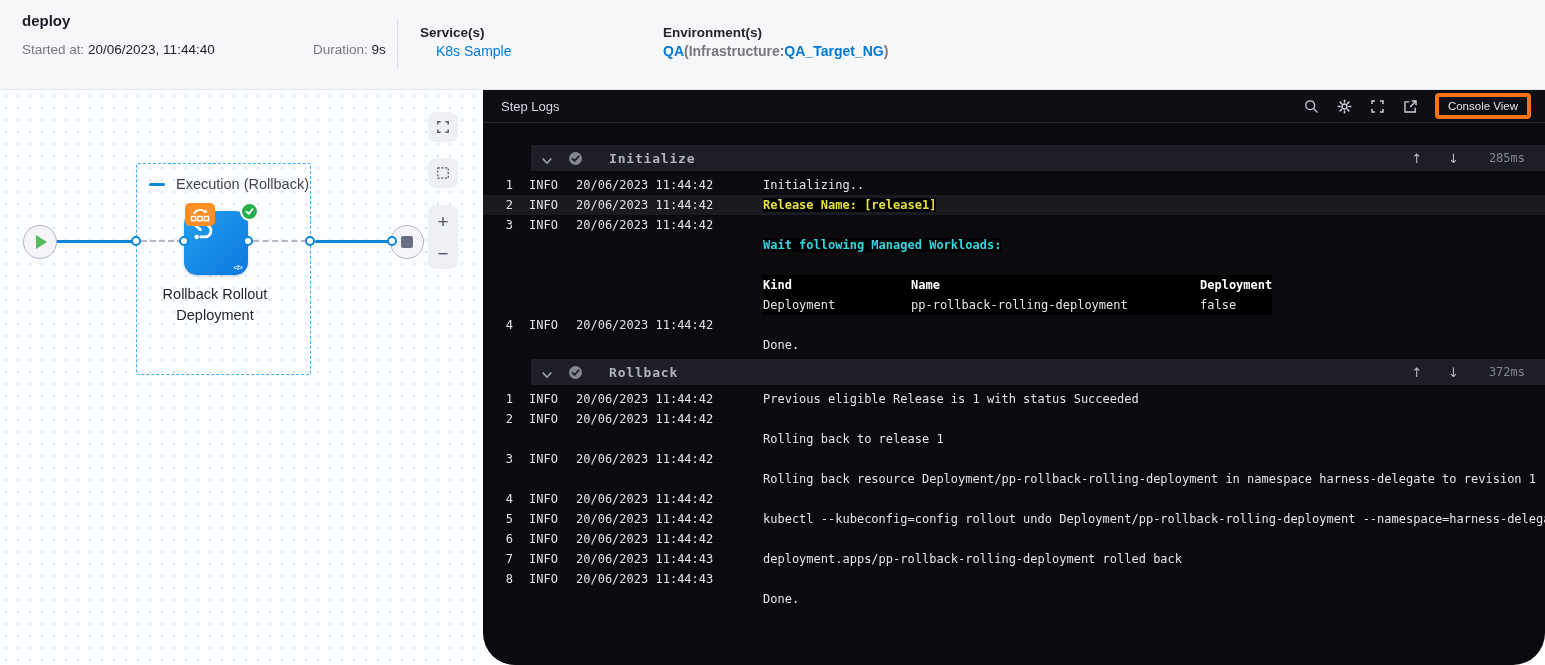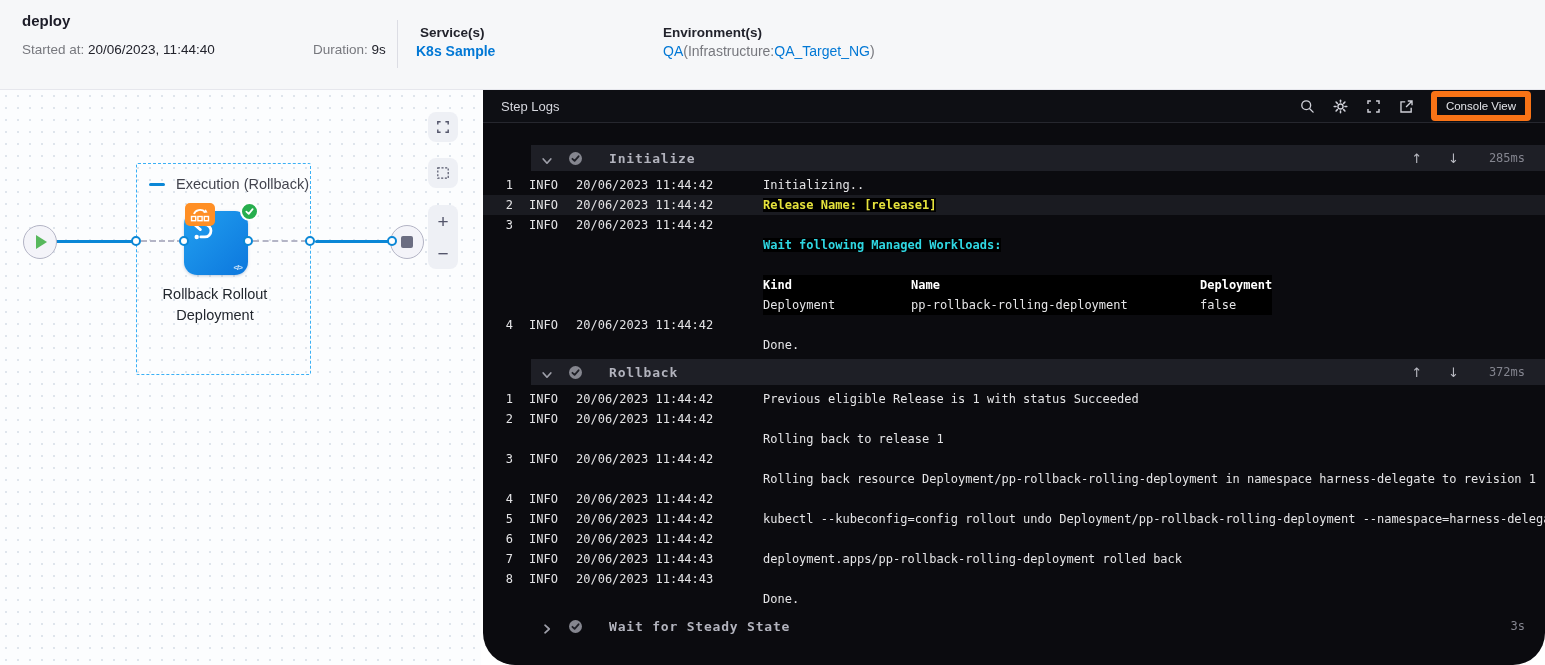--- a/index.html
+++ b/index.html
@@ -13,22 +13,22 @@
   .hdr-title { position:absolute; left:22px; top:12px; font-size:15px; font-weight:bold; color:#1c1c28; }
   .hdr-meta { position:absolute; top:42px; font-size:13.5px; color:#77787e; }
   .hdr-meta .val { color:#22232c; }
   .m-started { left:22px; }
   .m-duration { left:313px; }
   .hdr-divider { position:absolute; left:397px; top:20px; width:1px; height:48px; background:#dcdde4; }
   .hdr-col-label { position:absolute; top:25px; font-size:13.5px; font-weight:bold; color:#22232c; }
   .hdr-col-val { position:absolute; top:43px; font-size:14px; }
   .lnk { color:#0278d5; cursor:pointer; }
   .paren { color:#77787e; }
-  .c-svc-label { left:420px; } .c-svc-val { left:416px;font-weight:bold; }
-  .c-env-label { left:663px; } .c-env-val { left:663px; }
+  .c-svc-label { left:420px; } .c-svc-val { left:436px; }
+  .c-env-label { left:663px; } .c-env-val { left:663px;font-weight:bold; }
 
   
   .canvas { position:absolute; left:0; top:90px; width:481px; height:575px;
     background-color:#fcfdfe;
     background-image:radial-gradient(circle, #dfe5ec 1.2px, transparent 1.2px);
     background-size:12px 12px; }
   .rail-solid { position:absolute; top:150px; height:3px; background:#0b87d6; border-radius:2px; }
   .rail-dash { position:absolute; top:150px; height:0; border-top:2px dashed #b4b5c6; }
   .dot { position:absolute; top:146px; width:10px; height:10px; border-radius:50%;
     background:#fff; border:2px solid #0b87d6; }
@@ -61,21 +61,21 @@
     background:#eef0f5; display:flex; flex-direction:column; align-items:center; justify-content:space-around; cursor:pointer; }
   .zoom-glyph { font-size:19px; color:#53556a; line-height:1; }
 
   
   .log-panel { position:absolute; left:483px; top:90px; width:1062px; height:575px; background:#0b0b0f;border-radius:32px; }
   .log-header { position:absolute; left:0; top:0; width:100%; height:33px; background:#0e0f14;
     border-bottom:1px solid #26272e; display:flex; align-items:center; padding:0 14px 0 18px; }
   .log-title { font-size:13px; color:#d6d7de; }
   .log-header .spacer { flex:1; }
   .hicon { width:17px; height:17px; margin-left:16px; cursor:pointer; display:block; }
-  .console-btn { margin-left:16px; font-size:11.5px; color:#e2e3e8; border:6px solid #f97316;
+  .console-btn { margin-left:16px; font-size:11.5px; color:#e2e3e8; border:4px solid #f97316;
     border-radius:4px; padding:3px 9px; cursor:pointer; background:transparent; white-space:nowrap; }
 
   .log-body { position:absolute; left:0; top:33px; width:100%; height:542px; overflow:hidden;
     font-family:"DejaVu Sans Mono", monospace; }
   .body-pad { height:22px; }
   .sec-head { height:26px; display:flex; align-items:center; padding:0 20px 0 8px;
     background:#1e1f26; cursor:pointer;margin-left:48px; }
   .sec-head.collapsed { background:transparent; }
   .sec-chev { width:12px; height:12px; margin-left:2px; flex:none; }
   .sec-check { width:15px; height:15px; margin-left:15px; flex:none; }
@@ -257,29 +257,17 @@
             <div class="ln"><span class="msg">Rolling back to release 1</span></div>
             <div class="ln"><span class="num">3</span><span class="lvl">INFO</span><span class="time">20/06/2023 11:44:42</span><span class="msg"></span></div>
             <div class="ln"><span class="msg">Rolling back resource Deployment/pp-rollback-rolling-deployment in namespace harness-delegate to revision 1</span></div>
             <div class="ln"><span class="num">4</span><span class="lvl">INFO</span><span class="time">20/06/2023 11:44:42</span><span class="msg"></span></div>
             <div class="ln"><span class="num">5</span><span class="lvl">INFO</span><span class="time">20/06/2023 11:44:42</span><span class="msg">kubectl --kubeconfig=config rollout undo Deployment/pp-rollback-rolling-deployment --namespace=harness-delegate</span></div>
             <div class="ln"><span class="num">6</span><span class="lvl">INFO</span><span class="time">20/06/2023 11:44:42</span><span class="msg"></span></div>
             <div class="ln"><span class="num">7</span><span class="lvl">INFO</span><span class="time">20/06/2023 11:44:43</span><span class="msg">deployment.apps/pp-rollback-rolling-deployment rolled back</span></div>
             <div class="ln"><span class="num">8</span><span class="lvl">INFO</span><span class="time">20/06/2023 11:44:43</span><span class="msg"></span></div>
             <div class="ln"><span class="msg">Done.</span></div>
           </div>
-          <div class="sec-head collapsed">
-            <span class="sec-chev"><svg viewBox="0 0 12 12" width="12" height="12">
-                <path d="M4 2.2 L8.2 6 L4 9.8" fill="none" stroke="#9fa0aa" stroke-width="1.7" stroke-linecap="round" stroke-linejoin="round"></path>
-              </svg></span>
-            <span class="sec-check"><svg viewBox="0 0 15 15" width="15" height="15">
-                <circle cx="7.5" cy="7.5" r="6.5" fill="#85868f"></circle>
-                <path d="M4.4 7.8 L6.6 9.9 L10.6 5.3" fill="none" stroke="#1e1f26" stroke-width="1.8" stroke-linecap="round" stroke-linejoin="round"></path>
-              </svg></span>
-            <span class="sec-title">Wait for Steady State</span>
-            <span class="spacer"></span>
-            <span class="sec-dur">3s</span>
-          </div>
         </div>
     </div>
   </div>
 
 </div>
 
 </body></html>

